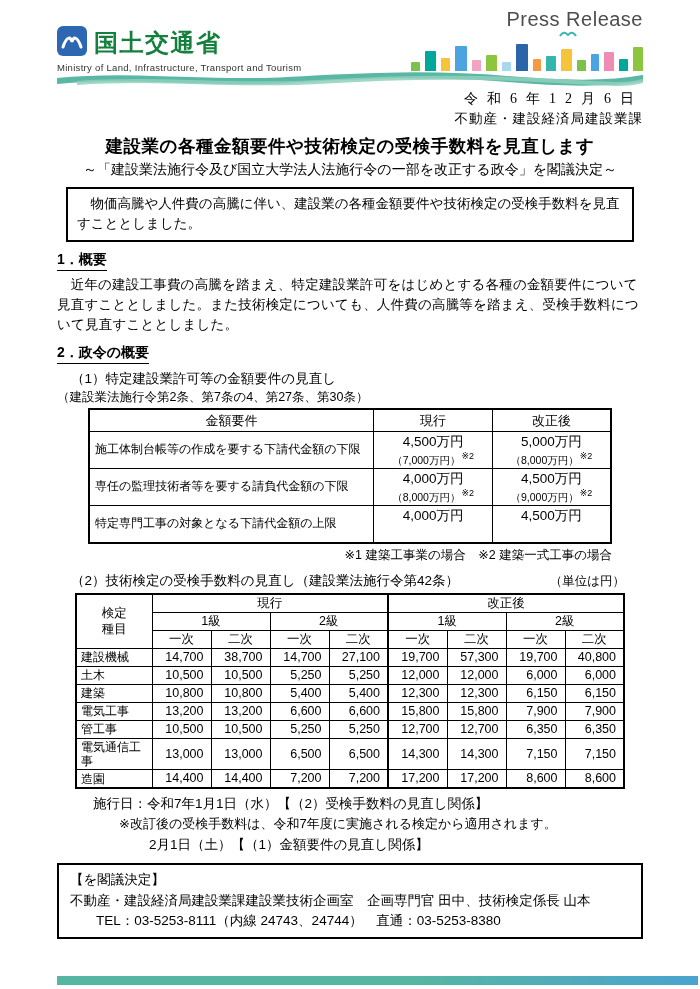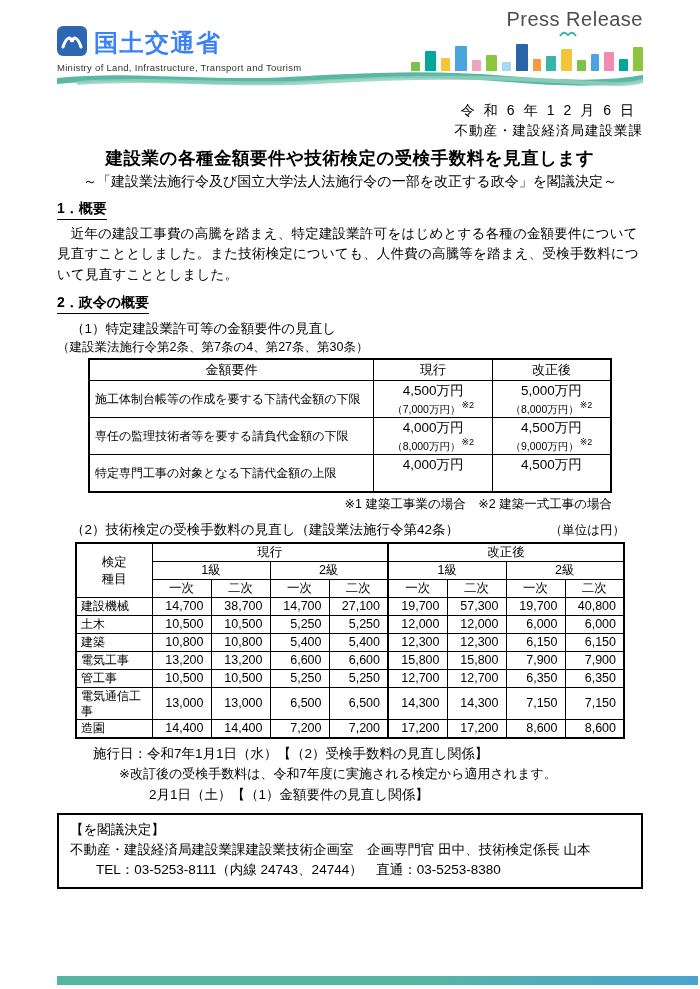--- a/index.html
+++ b/index.html
@@ -7,28 +7,28 @@
   body { width:700px; height:989px; background:#fff; color:#000;
          font-family:"Liberation Sans","DejaVu Sans",sans-serif; }
   .page { position:relative; width:700px; height:989px; background:#fff; overflow:hidden; }
   .content { position:absolute; left:57px; top:0; width:586px; }
 
   
   .header { position:relative; height:88px; }
   .press-release { position:absolute; top:8px; right:0; font-size:20px; color:#4d4d4d; letter-spacing:.5px; }
   .logo-block { position:absolute; top:26px; left:0; }
   .logo-row { display:flex; align-items:center; gap:7px; }
-  .ministry-name { font-size:24px; font-weight:bold; color:#3b82f6; letter-spacing:1.5px; }
+  .ministry-name { font-size:24px; font-weight:bold; color:#15803d; letter-spacing:1.5px; }
   .ministry-en { margin-top:2px; font-size:9.5px; color:#333; letter-spacing:.3px; white-space:nowrap; }
   .skyline { position:absolute; right:0; bottom:17px; display:flex; align-items:flex-end; gap:5px; }
   .skyline .b { border-radius:1px 1px 0 0; }
   .bird { position:absolute; top:-14px; right:66px; }
   .wave { position:absolute; left:0; bottom:1px; width:586px; height:18px; }
 
-  .date-block { text-align:right; margin-top:14px; }
+  .date-block { text-align:right; margin-top:2px;font-family:Liberation Serif, serif; }
   .date { font-size:14px; letter-spacing:9px; }
   .department { font-size:13.5px; letter-spacing:1px; margin-top:2px; }
 
   .title { margin-top:6px; text-align:center; font-size:17.5px; font-weight:bold; letter-spacing:.5px; }
   .subtitle { margin-top:3px; text-align:center; font-size:14px; }
 
   .summary-box { margin:8px 9px 0; border:2px solid #000; padding:5px 9px; font-size:13.5px; line-height:1.5; }
 
   .sec-heading { margin-top:9px; font-size:14px; font-weight:bold; }
   .sec-heading > span { display:inline-block; border-bottom:1.5px solid #000; padding-bottom:1px; }
@@ -125,20 +125,23 @@
     </div>
 
     <div class="date-block">
       <div class="date">令和6年12月6日</div>
       <div class="department">不動産・建設経済局建設業課</div>
     </div>
 
     <div class="title">建設業の各種金額要件や技術検定の受検手数料を見直します</div>
     <div class="subtitle">～「建設業法施行令及び国立大学法人法施行令の一部を改正する政令」を閣議決定～</div>
 
+    <div class="summary-box">
+      <div class="summary-text">　物価高騰や人件費の高騰に伴い、建設業の各種金額要件や技術検定の受検手数料を見直すこととしました。</div>
+    </div>
 
     <div class="sec-heading"><span>1．概要</span></div>
     <div class="body-text">　近年の建設工事費の高騰を踏まえ、特定建設業許可をはじめとする各種の金額要件について見直すこととしました。また技術検定についても、人件費の高騰等を踏まえ、受検手数料について見直すこととしました。</div>
 
     <div class="sec-heading"><span>2．政令の概要</span></div>
     <div class="sub-heading">（1）特定建設業許可等の金額要件の見直し</div>
     <div class="law-ref">（建設業法施行令第2条、第7条の4、第27条、第30条）</div>
 
     <table class="money-table">
       <thead>

